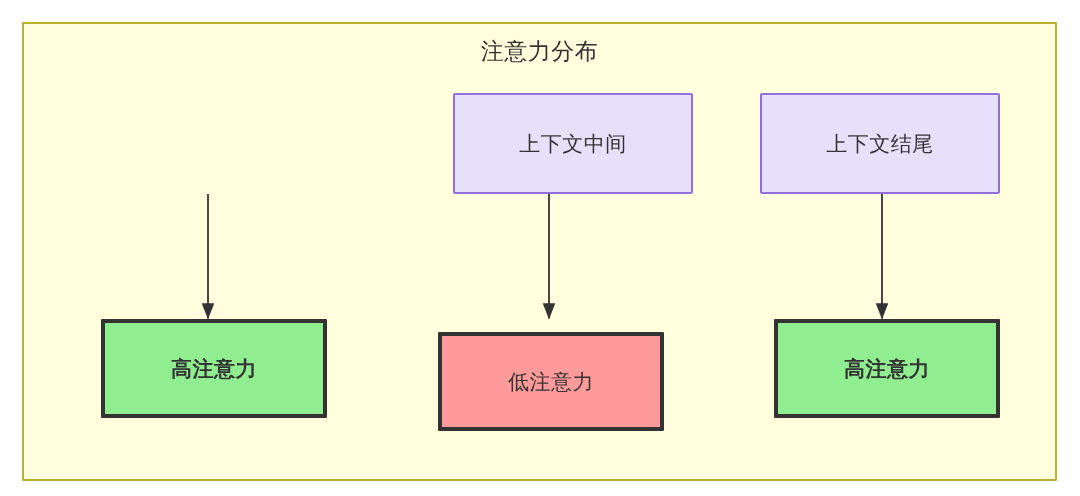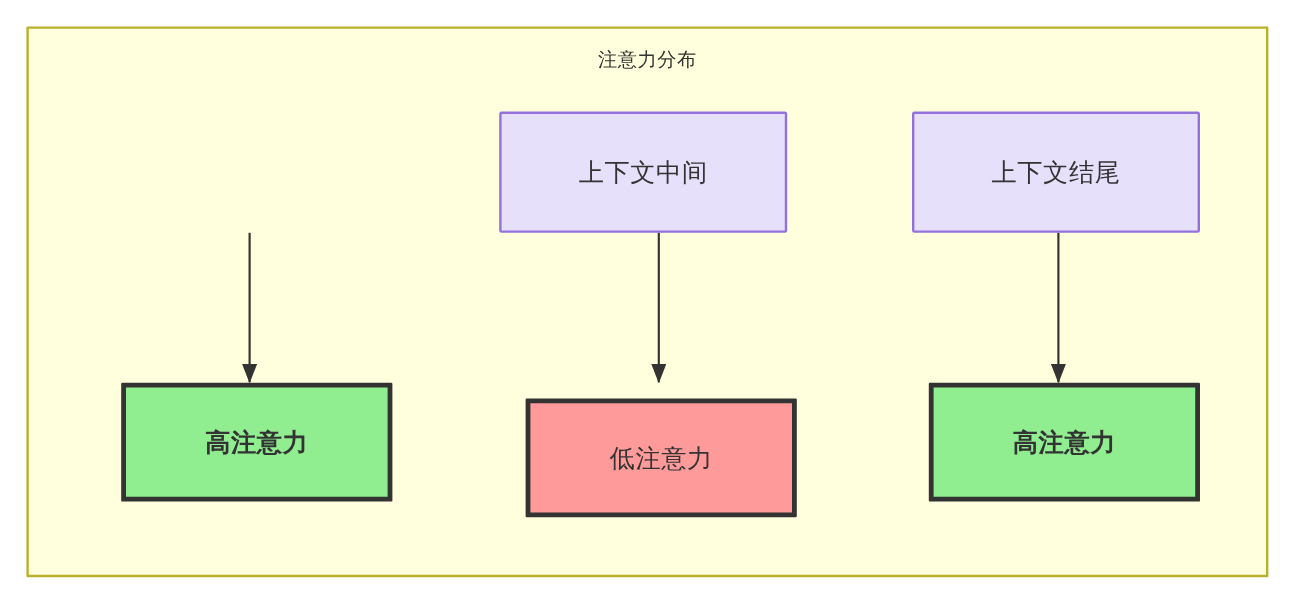--- a/index.html
+++ b/index.html
@@ -33,21 +33,21 @@
     border: 2px solid #bbb02e;
     border-radius: 1px;
   }
 
   .subgraph-title {
     position: absolute;
     top: 14px;
     left: 0;
     width: 100%;
     text-align: center;
-    font-size: 16px;
+    font-size: 23px;
     line-height: 26px;
     color: #333333;
     letter-spacing: 0.5px;
   }
 
   
   .node {
     position: absolute;
     box-sizing: border-box;
     display: flex;
@@ -72,21 +72,21 @@
     height: 99px;
     border: 4px solid #333333;
     border-radius: 1px;
   }
 
   .node.bottom.green { background: #90ee90; font-weight: bold; }
   .node.bottom.pink  { background: #ff9a9a; }
 
   
   .col-1.top    { left: 88px;  top: 93px; }
-  .col-2.top    { left: 416px; top: 93px; }
+  .col-2.top    { left: 453px; top: 93px; }
   .col-3.top    { left: 760px; top: 93px; }
 
   .col-1.bottom { left: 101px; top: 319px; }
   .col-2.bottom { left: 438px; top: 332px; }
   .col-3.bottom { left: 774px; top: 319px; }
 
   
   .edges {
     position: absolute;
     left: 0;

